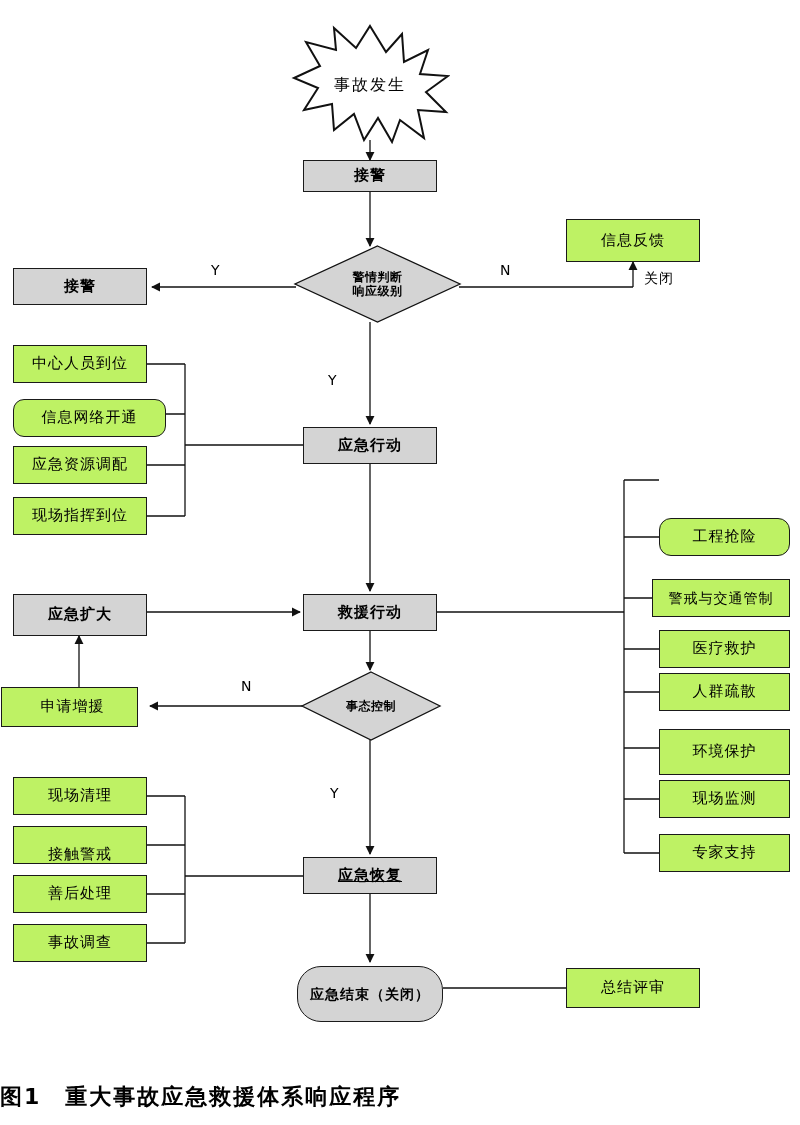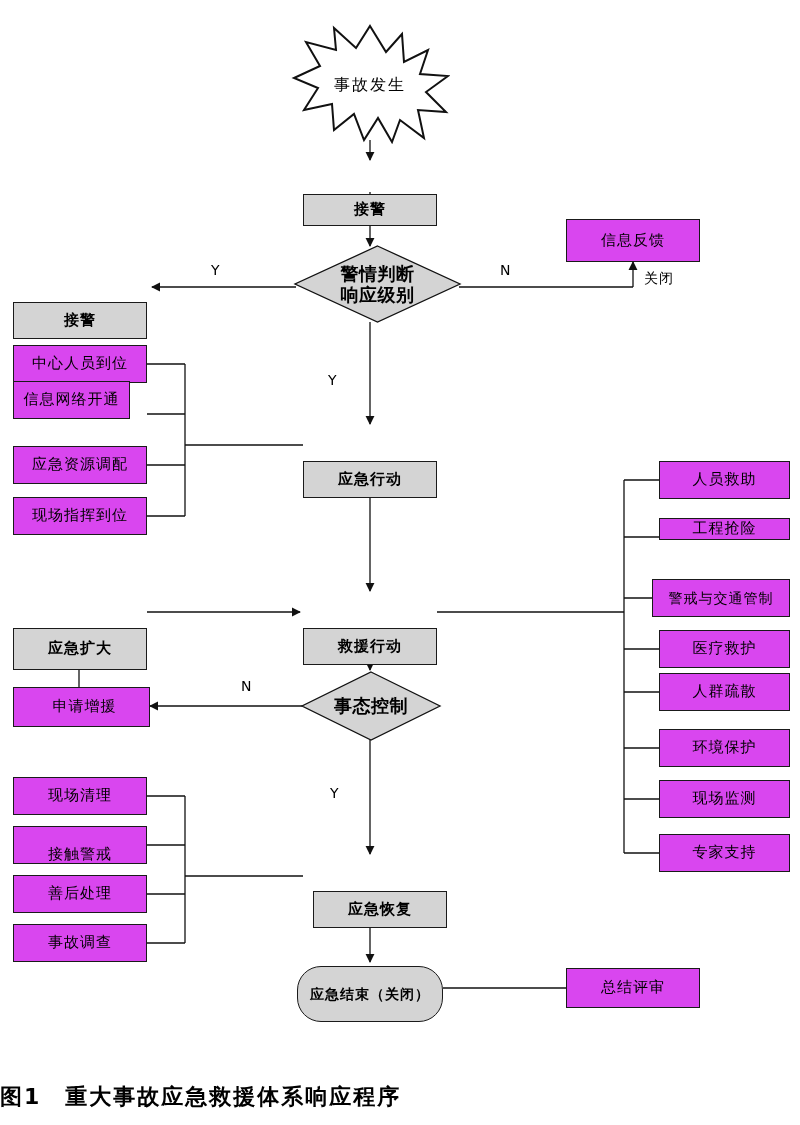--- a/index.html
+++ b/index.html
@@ -25,24 +25,23 @@
     border: 1.3px solid #1a1a1a;
     color: #000;
     font-size: 15px;
     line-height: 1.15;
     letter-spacing: 1px;
     z-index: 4;
   }
   .node.gray {
     background: #d4d4d4;
     font-weight: bold;
-    margin-top: 34px;
   }
   .node.white {
-    background: #d946ef;
+    background: #bef264;
   }
   .node.rounded {
     background: #d4d4d4;
     border-radius: 24px;
     font-weight: bold;
   }
   .small-label {
     position: absolute;
     font-size: 14px;
     color: #000;
@@ -70,21 +69,21 @@
   .diamond-text {
     position: absolute;
     left: 0;
     top: 0;
     width: 100%;
     height: 100%;
     display: flex;
     flex-direction: column;
     align-items: center;
     justify-content: center;
-    font-size: 18px;
+    font-size: 12px;
     line-height: 1.18;
     letter-spacing: 0.5px;
     text-align: center;
     color: #000;
     font-weight: bold;
   }
   
   .burst {
     position: absolute;
     z-index: 4;
@@ -220,77 +219,74 @@
     <span>救援行动</span>
   </div>
 
   <div class="diamond-wrap" style="left:302px; top:672px; width:138px; height:68px;">
     <svg width="138" height="68" viewBox="0 0 138 68">
       <polygon points="69,0 138,34 69,68 0,34" fill="#d4d4d4" stroke="#111" stroke-width="1.3"></polygon>
     </svg>
     <div class="diamond-text">事态控制</div>
   </div>
 
-  <div class="node gray" style="left:313px; top:857px; width:134px; height:37px;">
+  <div class="node gray" style="left:303px; top:857px; width:134px; height:37px;text-decoration:underline;">
     <span>应急恢复</span>
   </div>
 
   <div class="node rounded" style="left:297px; top:966px; width:146px; height:56px; font-size:14px;">
     <span>应急结束（关闭）</span>
   </div>
 
   <div class="node gray" style="left:13px; top:268px; width:134px; height:37px;">
     <span>接警</span>
   </div>
 
   <div class="node white" style="left:566px; top:219px; width:134px; height:43px;">
     <span>信息反馈</span>
   </div>
 
   <div class="node gray" style="left:13px; top:594px; width:134px; height:42px;">
     <span>应急扩大</span>
   </div>
 
-  <div class="node white" style="left:13px; top:687px; width:137px; height:40px;padding-left:6px;">
+  <div class="node white" style="left:1px; top:687px; width:137px; height:40px;padding-left:6px;">
     <span>申请增援</span>
   </div>
 
   <div class="node white" style="left:566px; top:968px; width:134px; height:40px;">
     <span>总结评审</span>
   </div>
 
   <div class="node white" style="left:13px; top:345px; width:134px; height:38px;">
     <span>中心人员到位</span>
   </div>
-  <div class="node white" style="left:13px; top:381px; width:117px; height:38px;">
+  <div class="node white" style="left:13px; top:399px; width:153px; height:38px;border-radius:11px;">
     <span>信息网络开通</span>
   </div>
   <div class="node white" style="left:13px; top:446px; width:134px; height:38px;">
     <span>应急资源调配</span>
   </div>
   <div class="node white" style="left:13px; top:497px; width:134px; height:38px;">
     <span>现场指挥到位</span>
   </div>
 
-  <div class="node white" style="left:659px; top:461px; width:131px; height:38px;">
-    <span>人员救助</span>
-  </div>
-  <div class="node white" style="left:659px; top:518px; width:131px; height:22px;">
+  <div class="node white" style="left:659px; top:518px; width:131px; height:38px;border-radius:12px;">
     <span>工程抢险</span>
   </div>
   <div class="node white" style="left:652px; top:579px; width:138px; height:38px; font-size:14px;">
     <span>警戒与交通管制</span>
   </div>
   <div class="node white" style="left:659px; top:630px; width:131px; height:38px;">
     <span>医疗救护</span>
   </div>
   <div class="node white" style="left:659px; top:673px; width:131px; height:38px;">
     <span>人群疏散</span>
   </div>
-  <div class="node white" style="left:659px; top:729px; width:131px; height:38px;">
+  <div class="node white" style="left:659px; top:729px; width:131px; height:46px;">
     <span>环境保护</span>
   </div>
   <div class="node white" style="left:659px; top:780px; width:131px; height:38px;">
     <span>现场监测</span>
   </div>
   <div class="node white" style="left:13px; top:777px; width:134px; height:38px;">
     <span>现场清理</span>
   </div>
 
   <div class="node white" style="left:659px; top:834px; width:131px; height:38px;">

